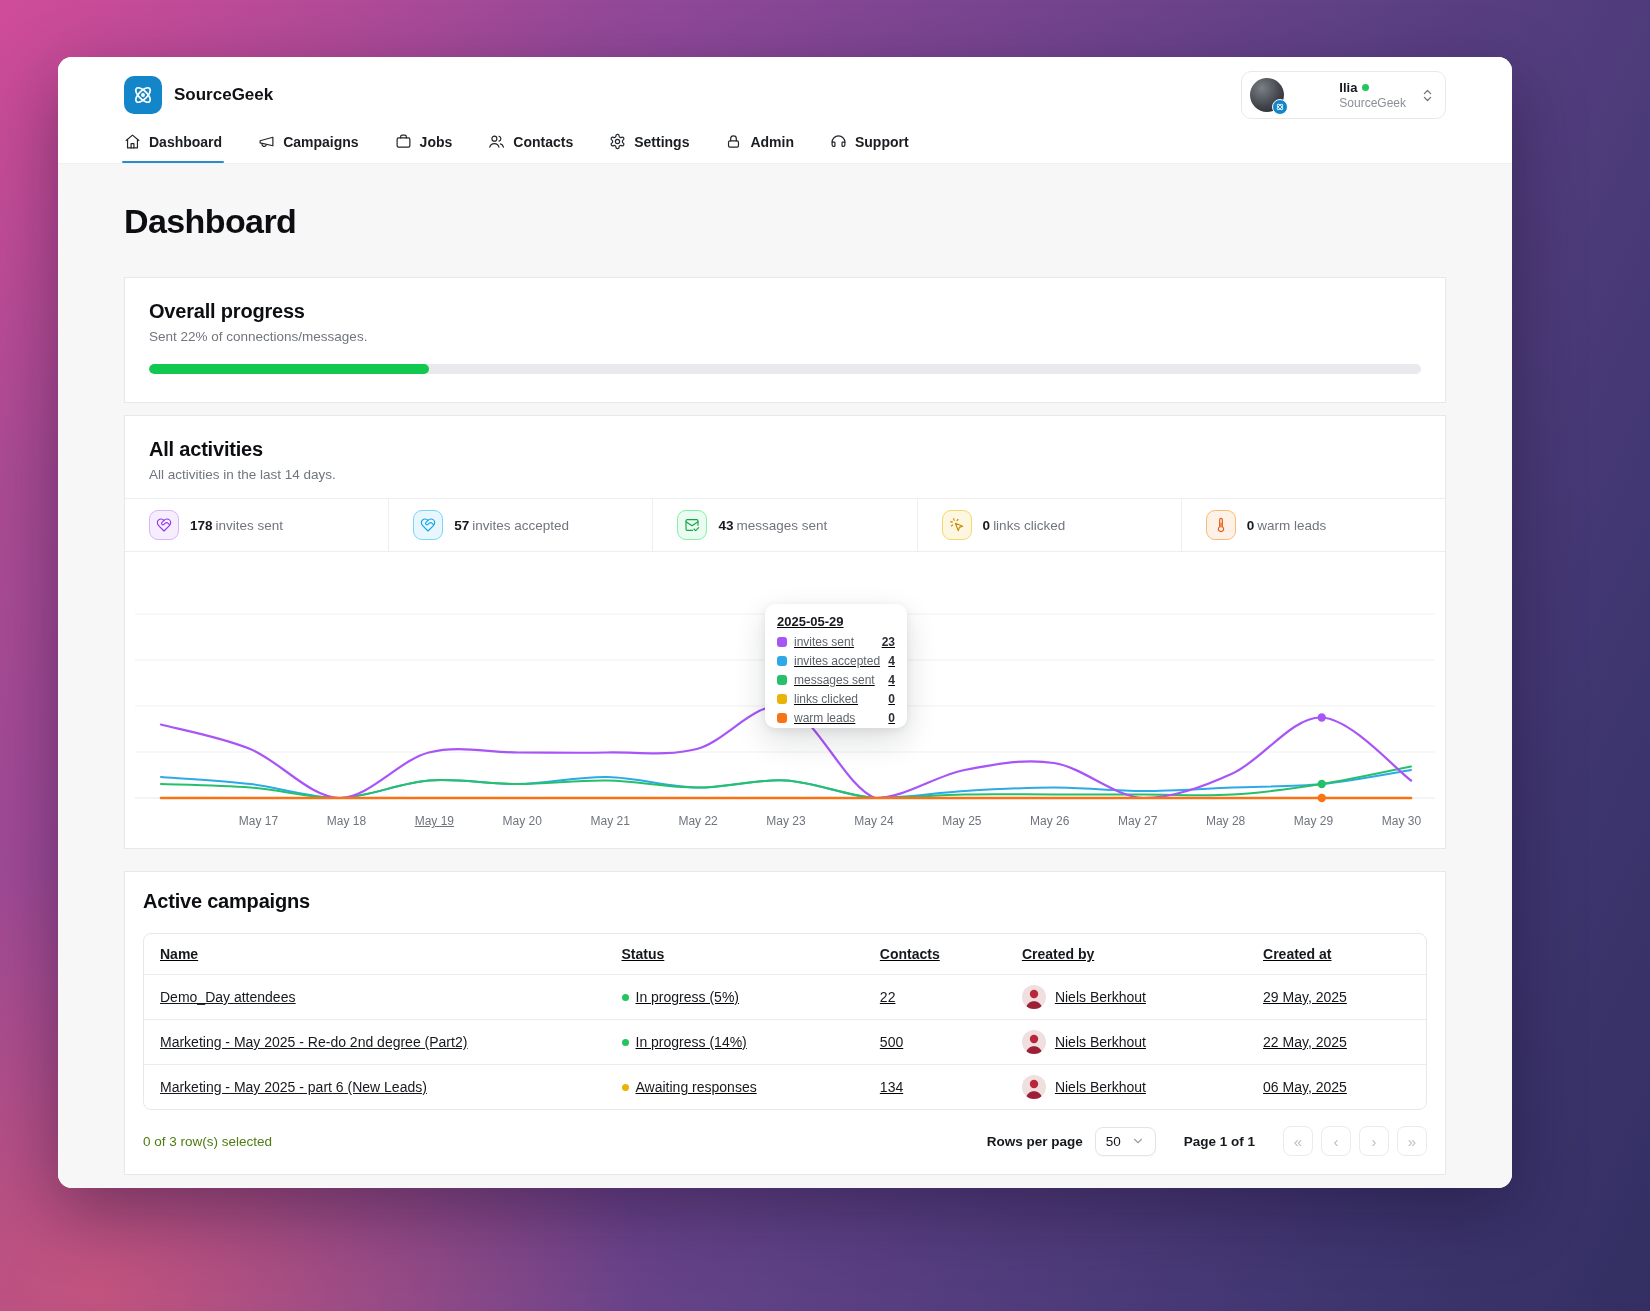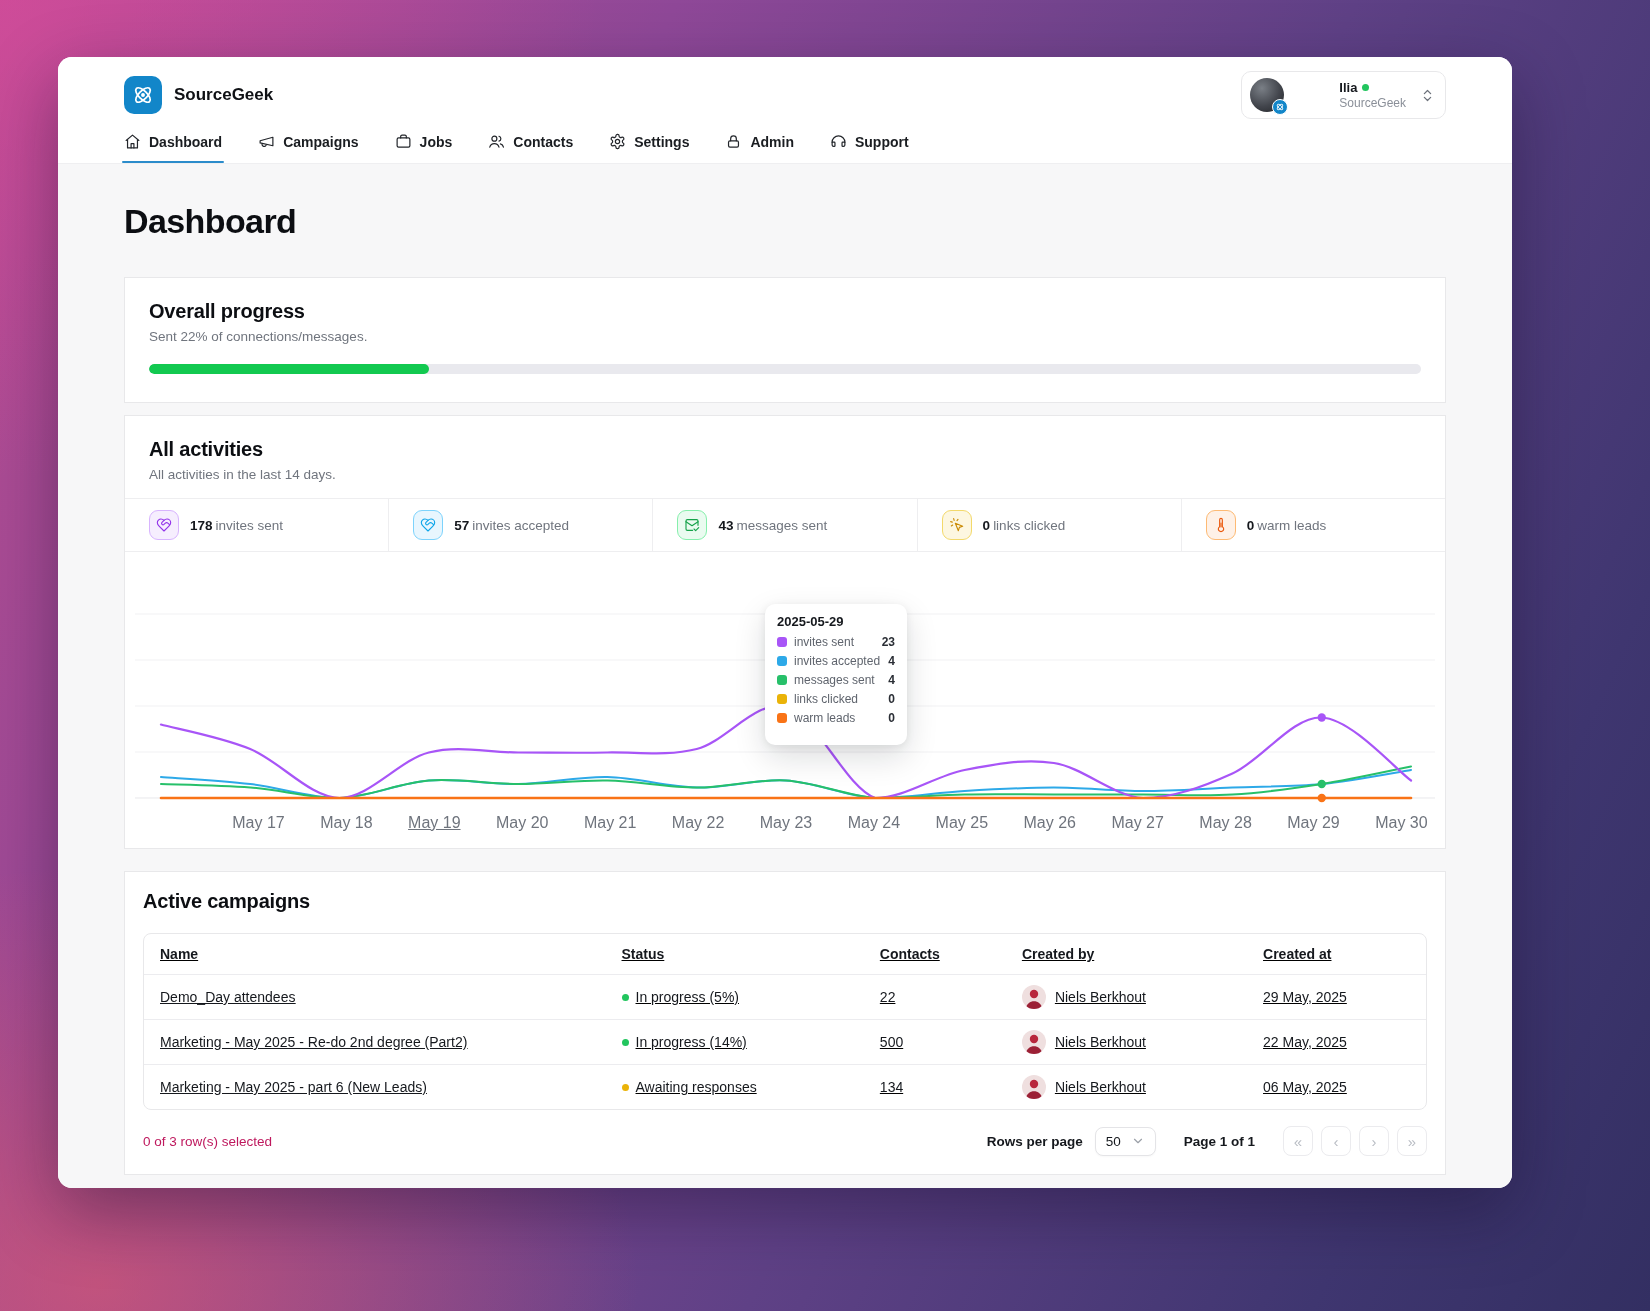--- a/index.html
+++ b/index.html
@@ -61,43 +61,43 @@
   .stat-cell { flex:1; display:flex; align-items:center; gap:11px; padding:11px 8px 11px 24px;
     border-left:1px solid #eeeef0;text-align:right; }
   .stat-cell:first-child { border-left:none; }
   .stat-icon { width:30px; height:30px; border-radius:9px; border:1px solid;
     display:flex; align-items:center; justify-content:center; flex:none; }
   .stat-text { font-size:13.5px; color:#70757e; white-space:nowrap; }
   .stat-value { font-weight:700; color:#15181d; margin-right:3px; }
   .chart-wrap { position:relative; padding:18px 10px 0; }
   .chart-svg { display:block; width:100%; height:238px; }
   .x-labels { position:relative; height:26px; margin:2px 10px 6px; }
-  .x-labels span { position:absolute; transform:translateX(-50%); font-size:16px; color:#6f747d; white-space:nowrap; top:4px; }
+  .x-labels span { position:absolute; transform:translateX(-50%); font-size:12px; color:#6f747d; white-space:nowrap; top:4px; }
   .chart-tooltip { position:absolute; left:640px; top:52px; width:142px; background:#fff;
-    border-radius:10px; padding:10px 12px 20px;
-    box-shadow:0 12px 32px rgba(15,20,30,.14), 0 2px 8px rgba(15,20,30,.08); }
+    border-radius:10px; padding:10px 12px 3px;
+    box-shadow:0 12px 32px rgba(15,20,30,.14), 0 2px 8px rgba(15,20,30,.08);text-decoration:underline; }
   .tooltip-title { font-size:13px; font-weight:700; color:#15181d; margin-bottom:6px; }
   .tt-row { display:flex; align-items:center; gap:7px; font-size:12px; color:#5f646d; margin-top:5px; }
   .tt-swatch { width:10px; height:10px; border-radius:3px; flex:none; }
   .tt-label { white-space:nowrap; }
   .tt-val { margin-left:auto; color:#2a2e35; font-weight:600; }
   
   .campaigns-card { margin-top:22px; padding:18px; }
   .table-box { border:1px solid #e8e8ea; border-radius:8px; overflow:hidden; margin-top:20px; }
   table { width:100%; border-collapse:collapse; font-size:14px;text-decoration:underline; }
   th { text-align:left; font-weight:600; color:#15181d; padding:12px 16px; }
   td { padding:10px 16px; border-top:1px solid #ececef; color:#15181d; }
   th.col-name, td.cell-name { width:36%; }
   .name-link { color:#15181d; text-decoration:underline; cursor:pointer; }
   .status-cell { display:flex; align-items:center; gap:7px; }
   .dot { width:7px; height:7px; border-radius:50%; flex:none; }
   .creator { display:flex; align-items:center; gap:9px; }
   .creator-avatar { width:24px; height:24px; border-radius:50%; overflow:hidden; flex:none; }
   .table-footer { display:flex; align-items:center; margin-top:16px; }
-  .selected-text { color:#be185d; font-size:13.5px; }
+  .selected-text { color:#4d7c0f; font-size:13.5px; }
   .footer-right { margin-left:auto; display:flex; align-items:center; gap:28px; }
   .rpp { display:flex; align-items:center; gap:12px; font-size:13.5px; font-weight:600; color:#15181d; }
   .select-box { display:flex; align-items:center; gap:10px; border:1px solid #e4e4e7; border-radius:8px;
     padding:6px 10px; font-weight:400; font-size:13.5px; background:#fff; cursor:pointer;
     box-shadow:0 1px 2px rgba(0,0,0,.03); color:#15181d; }
   .select-box .sel-chev { color:#9ba0a8; display:flex; }
   .page-info { font-size:13.5px; font-weight:600; color:#15181d; }
   .pager { display:flex; gap:8px; }
   .pager-btn { width:30px; height:30px; border:1px solid #ebebee; border-radius:8px; background:#fff;
     display:flex; align-items:center; justify-content:center; color:#b9bdc4; font-size:15px; cursor:pointer; }

